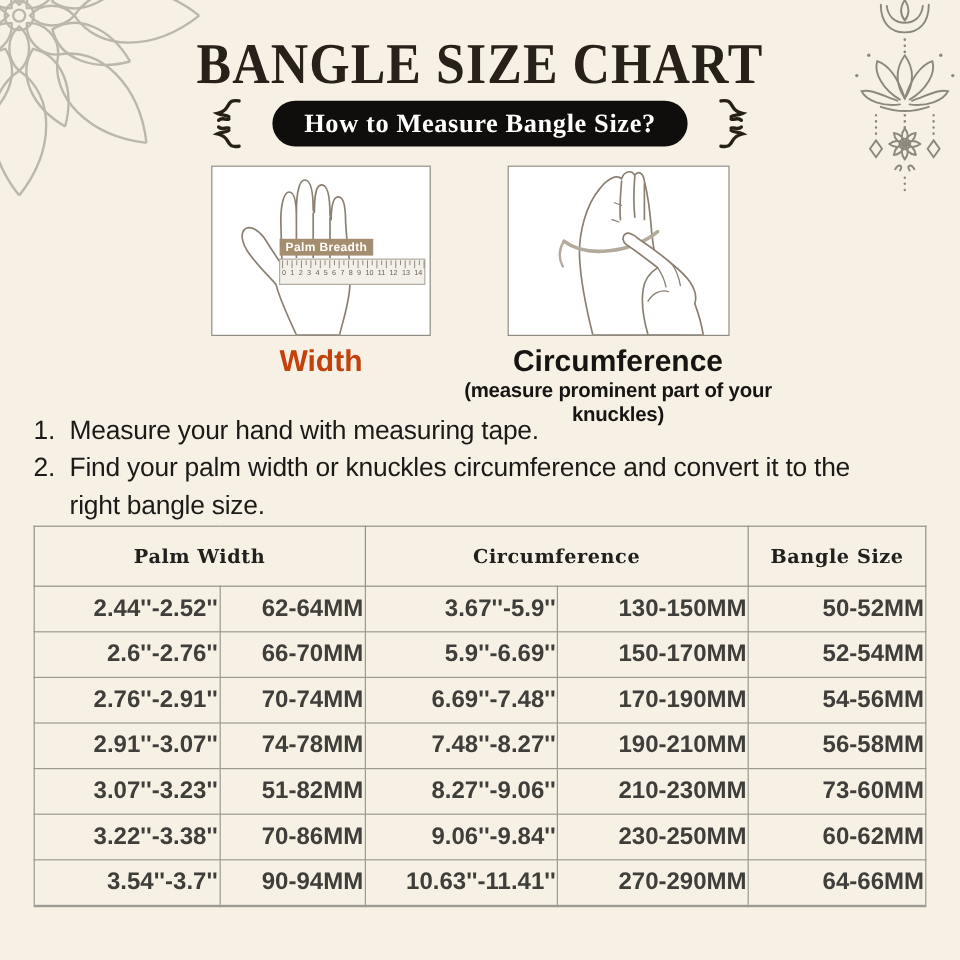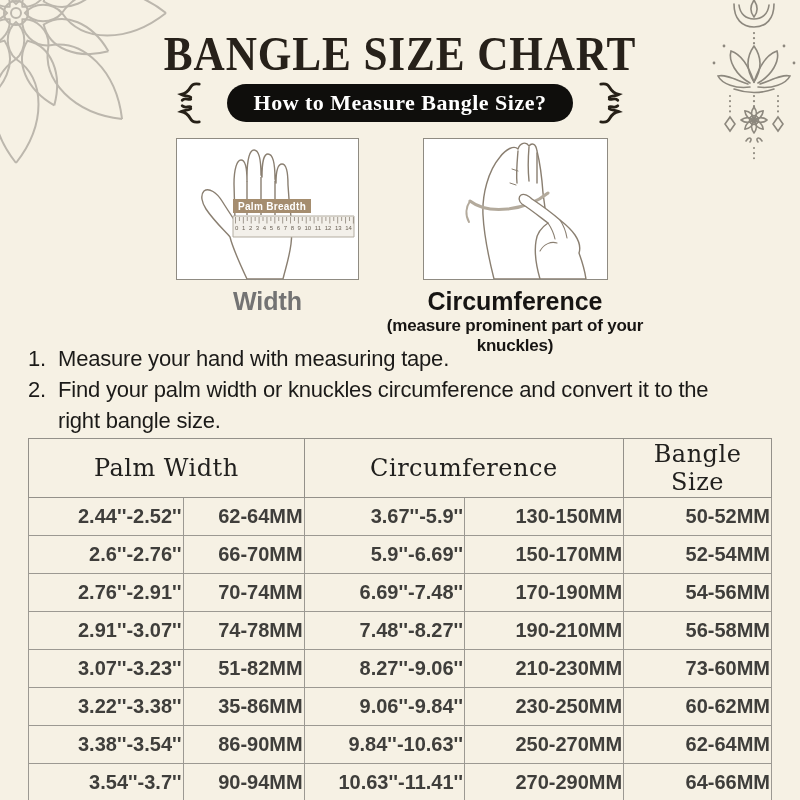--- a/index.html
+++ b/index.html
@@ -25,36 +25,36 @@
   .boxes{position:absolute;top:138px;left:176px;display:flex;gap:64px;}
   .illus-box{position:relative;width:183px;height:142px;background:#ffffff;border:1px solid #8f8b82;box-sizing:border-box;text-align:right;}
   .illus-box2{width:185px;}
   .palm-tag{position:absolute;left:56px;top:60px;background:#a58d6f;color:#fff;
     font-size:10px;font-weight:700;padding:2px 5px 1px;letter-spacing:.3px;white-space:nowrap;}
   .ruler-numbers{position:absolute;left:57px;top:86px;width:119px;display:flex;
     justify-content:space-between;font-size:6px;color:#6b6257;padding:0 1px;box-sizing:border-box;}
 
   
   .w-label{position:absolute;top:287px;left:176px;width:183px;text-align:center;
-    font-size:25px;font-weight:700;color:#737373;}
+    font-size:25px;font-weight:700;color:#c2410c;}
   .c-wrap{position:absolute;top:287px;left:365px;width:300px;text-align:center;color:#171513;}
   .c-label{font-size:25px;font-weight:700;}
   .c-note{font-size:17px;font-weight:700;margin-top:0px;letter-spacing:-.2px;}
 
   
   .instructions{position:absolute;top:343px;left:28px;right:52px;color:#1b1a18;}
   .instr-item{display:flex;font-size:22px;line-height:31px;font-weight:500;letter-spacing:-.2px;}
   .instr-num{flex:none;width:30px;}
   .instr-text{flex:1;}
 
   
   .size-table{position:absolute;top:438px;left:28px;width:744px;border-collapse:collapse;
     border:1px solid #94918a;border-bottom:2px solid #9d9a93;background:transparent;}
   .size-table th{border:1px solid #94918a;height:47px;font-family:"DejaVu Serif",serif;
-    font-weight:400;font-size:24px;color:#21201e;letter-spacing:.5px;}
+    font-weight:700;font-size:16px;color:#21201e;letter-spacing:.5px;}
   .size-table td{border:1px solid #9c9992;height:35px;text-align:right;
     font-family:"Liberation Sans",sans-serif;font-weight:700;font-size:20px;color:#3f3e3b;letter-spacing:0;}
   svg{display:block;}
 </style>
 </head>
 <body>
 
 <div class="stage">
 
   <svg class="mandala" width="320" height="320" viewBox="0 0 320 320" fill="none" stroke="#bcb7ad" stroke-width="2">
@@ -294,31 +294,24 @@
         </tr>
         <tr>
           <td>3.07''-3.23''</td>
           <td>51-82MM</td>
           <td>8.27''-9.06''</td>
           <td>210-230MM</td>
           <td>73-60MM</td>
         </tr>
         <tr>
           <td>3.22''-3.38''</td>
-          <td>35-86MM</td>
+          <td>70-86MM</td>
           <td>9.06''-9.84''</td>
           <td>230-250MM</td>
           <td>60-62MM</td>
-        </tr>
-        <tr>
-          <td>3.38''-3.54''</td>
-          <td>86-90MM</td>
-          <td>9.84''-10.63''</td>
-          <td>250-270MM</td>
-          <td>62-64MM</td>
         </tr>
         <tr>
           <td>3.54''-3.7''</td>
           <td>90-94MM</td>
           <td>10.63''-11.41''</td>
           <td>270-290MM</td>
           <td>64-66MM</td>
         </tr>
       </tbody>
   </table>

